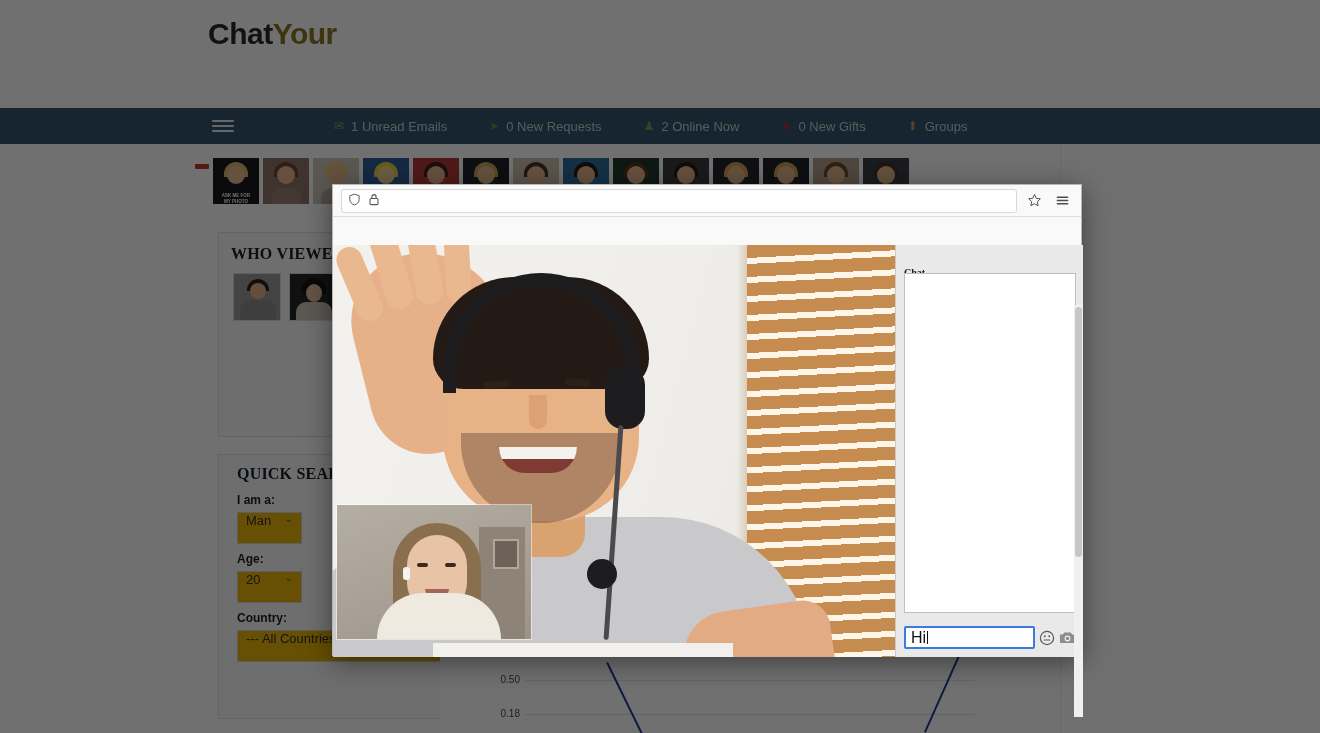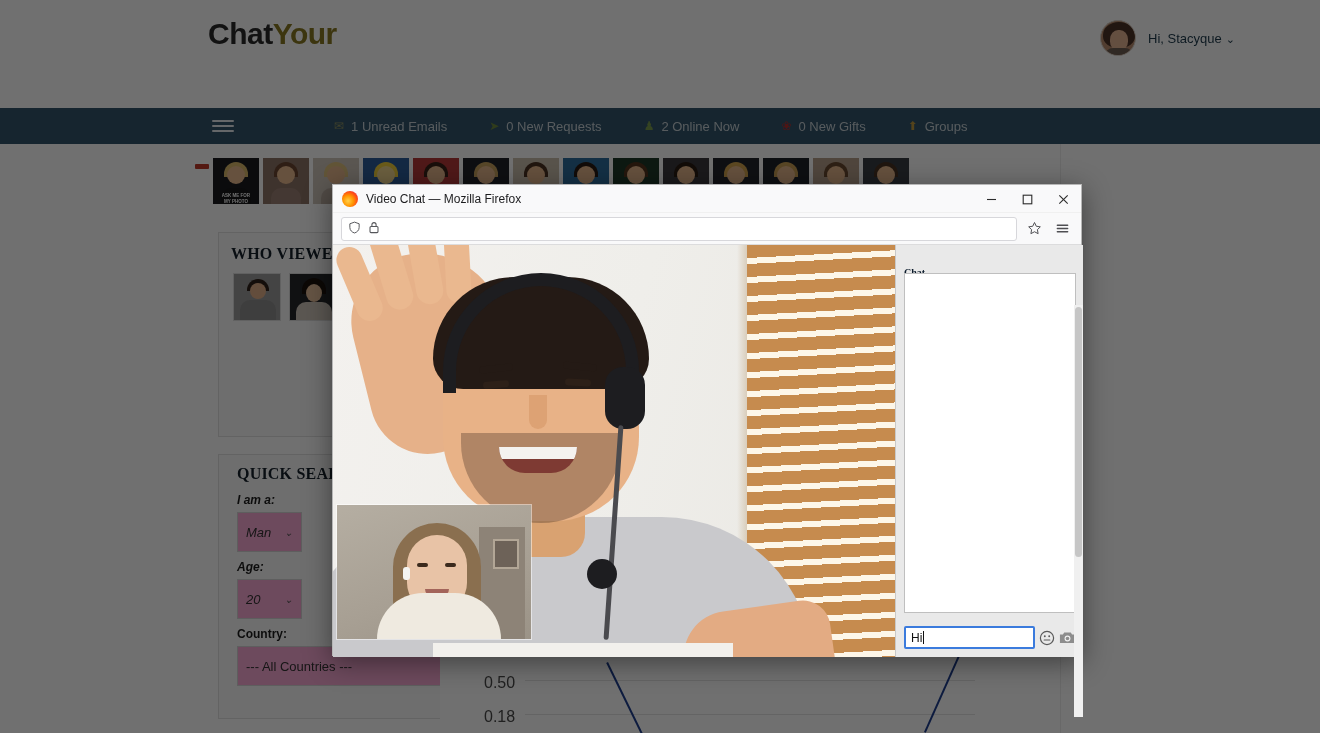--- a/index.html
+++ b/index.html
@@ -81,41 +81,41 @@
 
   #who-viewed { left: 218px; top: 232px; width: 386px; height: 205px; }
   #who-viewed .panel-title { position: absolute; left: 12px; top: 12px; }
   .wv-grid { position: absolute; left: 14px; top: 40px; display: flex; flex-wrap: wrap; gap: 8px; width: 360px; }
   .wv-card { width: 48px; height: 48px; position: relative; overflow: hidden; border: 1px solid #dedede; }
 
   #quick-search { left: 218px; top: 454px; width: 386px; height: 265px; }
   #quick-search .panel-title { position: absolute; left: 18px; top: 10px; }
   .qs-body { position: absolute; left: 18px; top: 38px; width: 350px; }
   .qs-row { display: flex; gap: 44px; margin-bottom: 8px; }
-  .qs-col { width: 150px; font-style: italic; }
+  .qs-col { width: 150px; }
   .qs-label { font-size: 12px; font-weight: 700; color: #1d1d1d; margin-bottom: 5px; }
   .qs-select {
-    width: 65px; height: 40px; background: #f9a8d4; border: 1px solid #d5d5d5;
-    display: flex; align-items: center; justify-content: space-between;
+    width: 65px; height: 32px; background: #eab308; border: 1px solid #d5d5d5;
+    display: flex; justify-content: space-between;
     padding: 0 8px; font-size: 13px; color: #333;
   }
   .qs-select .cv { font-size: 10px; color: #555; }
   .qs-country { width: 150px; }
   .qs-country .qs-select { width: 280px; }
   .qs-btn {
     margin-top: 14px; width: 152px; height: 31px; background: #2e6186;
     color: #d8e3ea; font-size: 13px; font-weight: 700; letter-spacing: 0.6px;
     display: flex; align-items: center; justify-content: center;
   }
 
   
   #chart-area { position: absolute; left: 440px; top: 450px; width: 620px; height: 283px; background: #ffffff; }
   .chart-inner { position: absolute; inset: 0; }
   .grid-line { position: absolute; left: 85px; width: 450px; height: 1px; background: #e3e3e3; }
-  .y-tick { position: absolute; left: 44px; font-size: 16px; color: #4a4a4a; width: 36px; }
+  .y-tick { position: absolute; left: 44px; font-size: 10px; color: #4a4a4a; text-align: right; width: 36px; }
   .series-line { position: absolute; background: #1f3f8f; transform-origin: 0 0; height: 2px; }
 
   
   #content-edge { position: absolute; left: 1060px; top: 144px; width: 1px; height: 589px; background: #ededed; }
 
   
   #dim { position: absolute; inset: 0; background: rgba(0,0,0,0.56); }
 
   
   #ff-window {
@@ -202,46 +202,36 @@
 
   
   .chat-panel { width: 188px; height: 412px; background: #e9e9e9; position: relative; border-left: 1px solid #c9c9c9; }
   .chat-head { font-family: "Liberation Serif", serif; font-weight: 700; font-size: 10px; color: #0b1b2b; padding: 22px 0 4px 8px; }
   .chat-log { position: absolute; left: 8px; top: 28px; width: 172px; height: 340px; background: #ffffff; border: 1px solid #bfbfbf; }
   .chat-inputrow { position: absolute; left: 8px; bottom: 8px; width: 172px; display: flex; align-items: center; gap: 4px; }
   .chat-input {
     width: 152px; height: 23px; background: #fff;
     border: 2px solid #3b7bdd; border-radius: 2px;
     display: flex; align-items: center; padding: 0 5px;
-    font-size: 12px; color: #111;
+    font-size: 16px; color: #111;
   }
   .caret { display: inline-block; width: 1px; height: 13px; background: #111; margin-left: 1px; }
   .icon-btn { width: 18px; height: 18px; display: flex; align-items: center; justify-content: center; }
 
   .ff-scroll { position: absolute; right: 0; top: 60px; width: 9px; height: 412px; background: #f0f0f0; }
   .ff-scroll i { position: absolute; left: 1px; top: 2px; width: 7px; height: 250px; background: #c6c6c6; border-radius: 4px; display: block; }
 </style>
 </head>
 <body>
 
 <div id="page-root">
 
   <div class="site-header">
     <div class="logo">
       <span class="a">Chat</span><span class="b">Your</span>
-    </div>
-    <div class="user-box">
-      <div class="avatar-img">
-        <div class="hair"></div>
-          <div class="face"></div>
-          <div class="body"></div>
-      </div>
-      <div class="user-name">
-        <span>Hi, Stacyque</span><span class="chev-small">⌄</span>
-      </div>
     </div>
   </div>
 
 
   <div class="nav-secondary">
     <div class="burger">
         <i></i>
         <i></i>
         <i></i>
       </div>
@@ -431,42 +421,20 @@
     </div>
   </div>
 
   <div id="content-edge"></div>
 </div>
 
 <div id="dim"></div>
 
 <div id="ff-window">
 
-  <div class="ff-titlebar">
-    <div class="ff-logo"></div>
-    <div class="ff-title">Video Chat — Mozilla Firefox</div>
-    <div class="ff-wincontrols">
-      <div class="wc">
-        <svg width="11" height="11" viewBox="0 0 11 11">
-            <line x1="1" y1="5.5" x2="10" y2="5.5" stroke="#2b2b2b" stroke-width="1.1"></line>
-          </svg>
-      </div>
-      <div class="wc">
-        <svg width="11" height="11" viewBox="0 0 11 11">
-            <rect x="1.2" y="1.2" width="8.6" height="8.6" fill="none" stroke="#2b2b2b" stroke-width="1.1"></rect>
-          </svg>
-      </div>
-      <div class="wc">
-        <svg width="11" height="11" viewBox="0 0 11 11">
-            <line x1="1.3" y1="1.3" x2="9.7" y2="9.7" stroke="#2b2b2b" stroke-width="1.1"></line>
-            <line x1="9.7" y1="1.3" x2="1.3" y2="9.7" stroke="#2b2b2b" stroke-width="1.1"></line>
-          </svg>
-      </div>
-    </div>
-  </div>
 
   <div class="ff-navbar">
     <div class="urlbar">
       <span>
         <svg width="13" height="13" viewBox="0 0 14 14">
             <path d="M7 1.2 L12 3 V7 c0 3-2.4 5.2-5 5.9 C4.4 12.2 2 10 2 7 V3 Z" fill="none" stroke="#55565a" stroke-width="1.05"></path>
           </svg>
       </span>
       <span>
         <svg width="12" height="13" viewBox="0 0 12 13">

